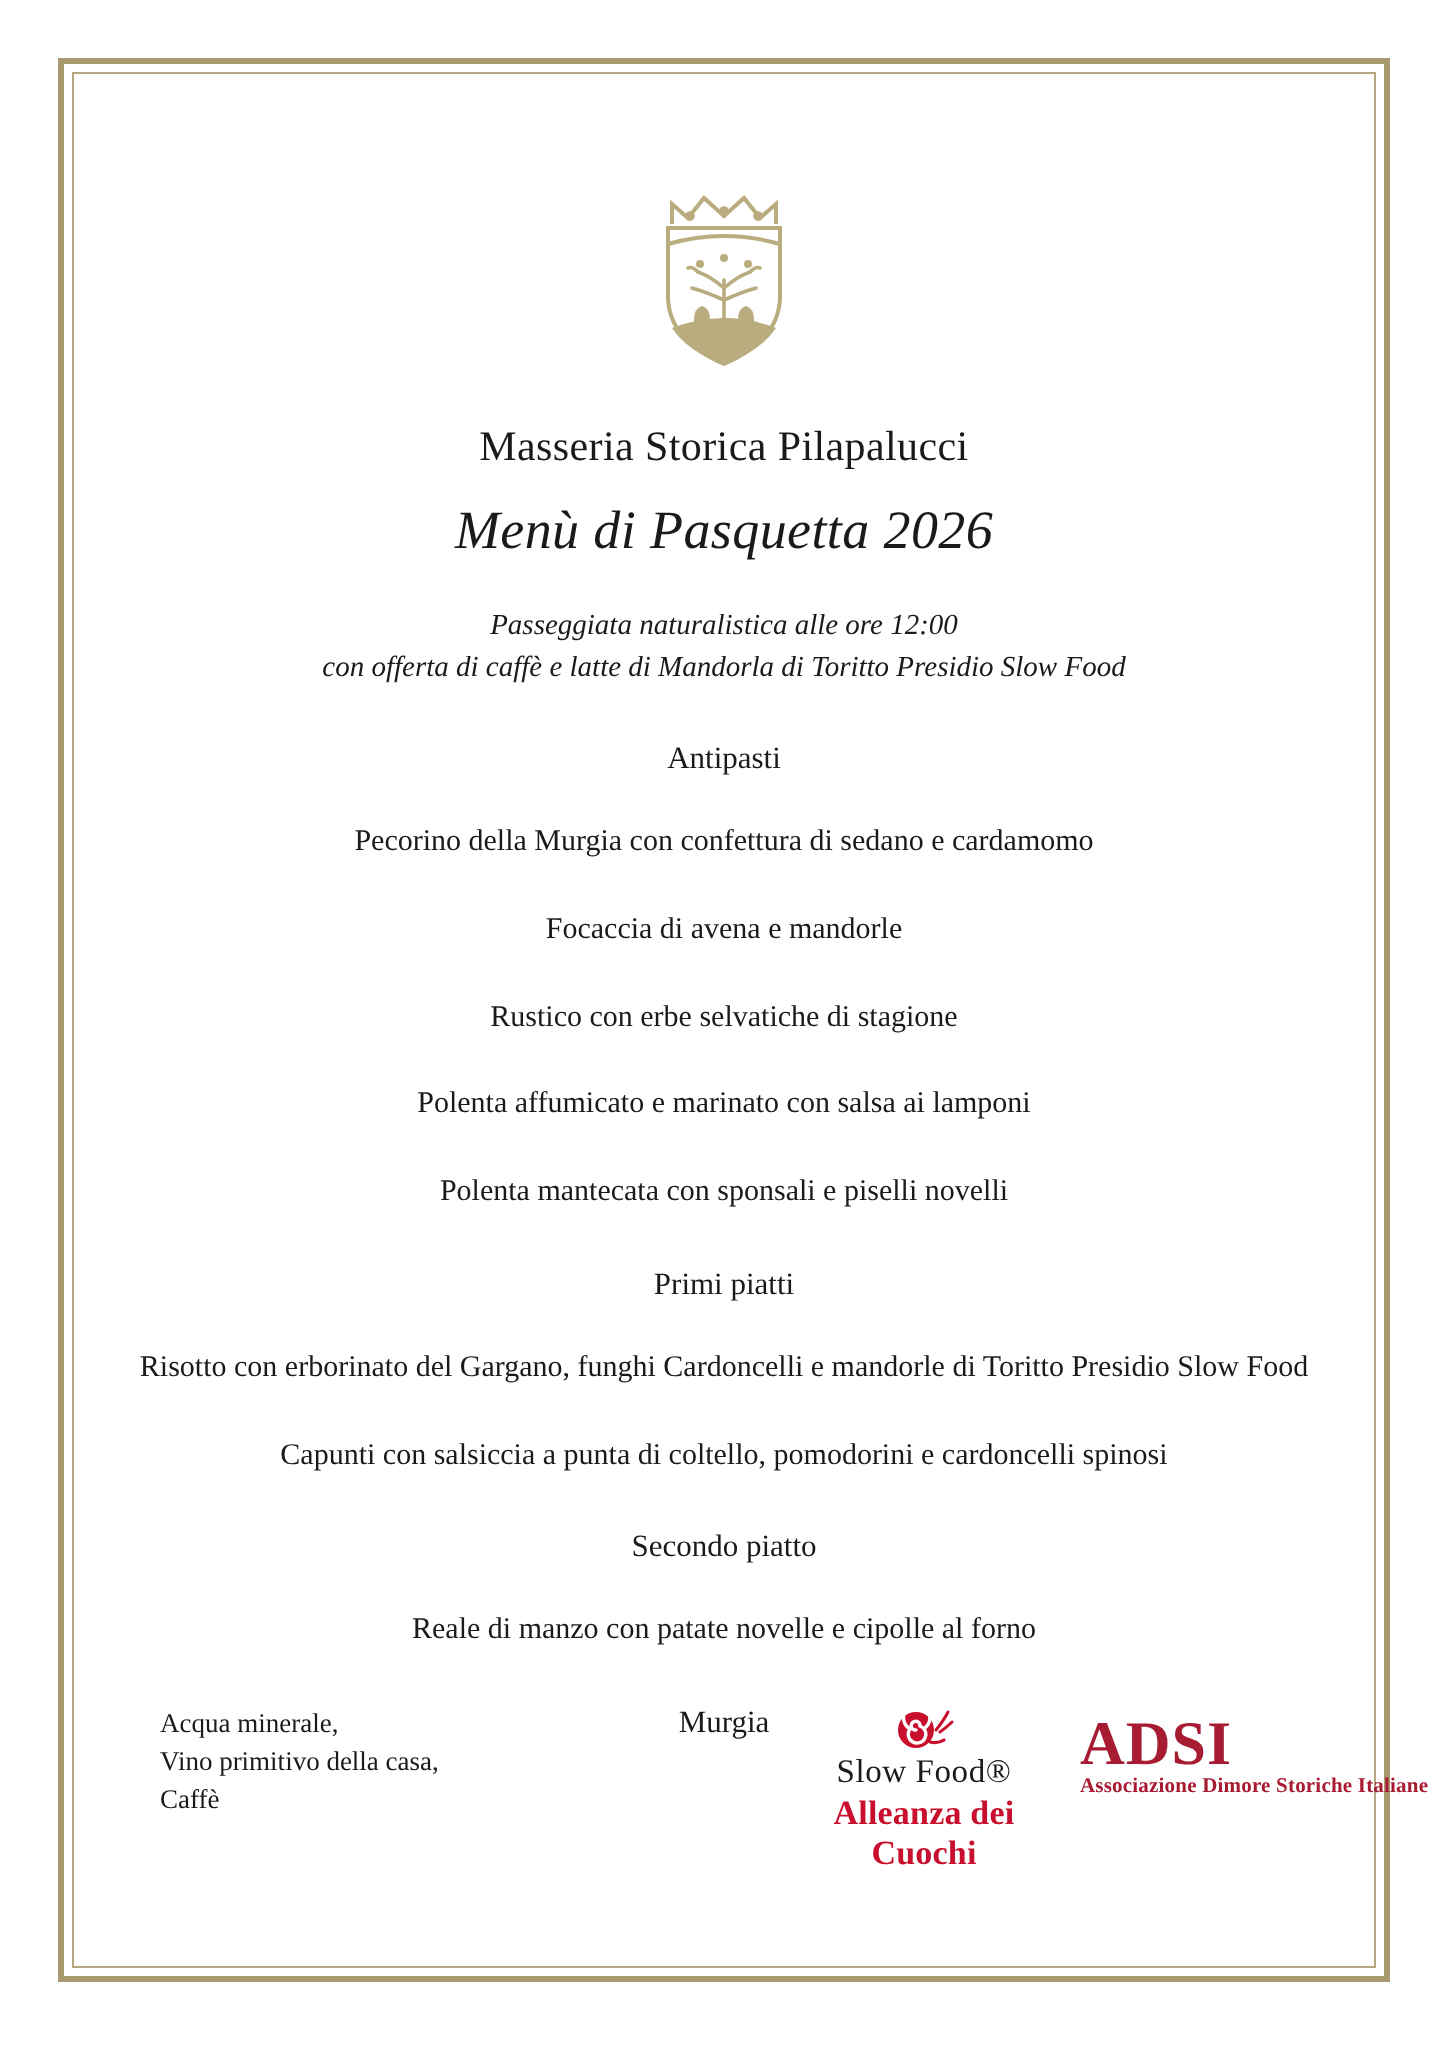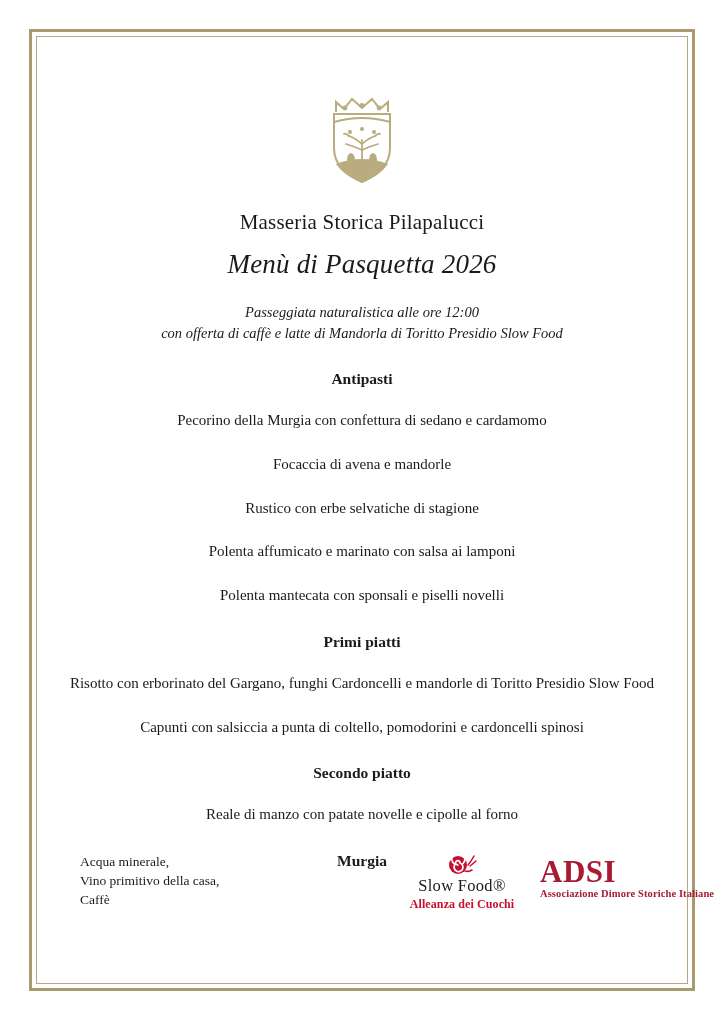--- a/index.html
+++ b/index.html
@@ -77,21 +77,21 @@
     font-style: italic;
     font-size: 14.5px;
     line-height: 1.45;
     margin-top: 22px;
   }
   .subtitle-line { display: block; }
 
   
   .section-heading {
     text-align: center;
-    font-weight: bold;
+    font-weight: normal;
     font-size: 15.5px;
     margin-top: 26px;
     margin-bottom: 0;
   }
   .dish {
     text-align: center;
     font-size: 15px;
     line-height: 1.45;
     margin-top: 22px;
   }
@@ -130,21 +130,21 @@
     width: 30px;
     height: 22px;
   }
   .slowfood-name {
     font-size: 16.5px;
     color: #1a1a1a;
     letter-spacing: .3px;
     line-height: 1.1;
   }
   .slowfood-sub {
-    font-size: 12px;
+    font-size: 17px;
     font-weight: bold;
     color: #c8102e;
     letter-spacing: .1px;
     margin-top: 2px;
   }
 
   .adsi {
     position: absolute;
     left: 460px;
     top: 4px;

